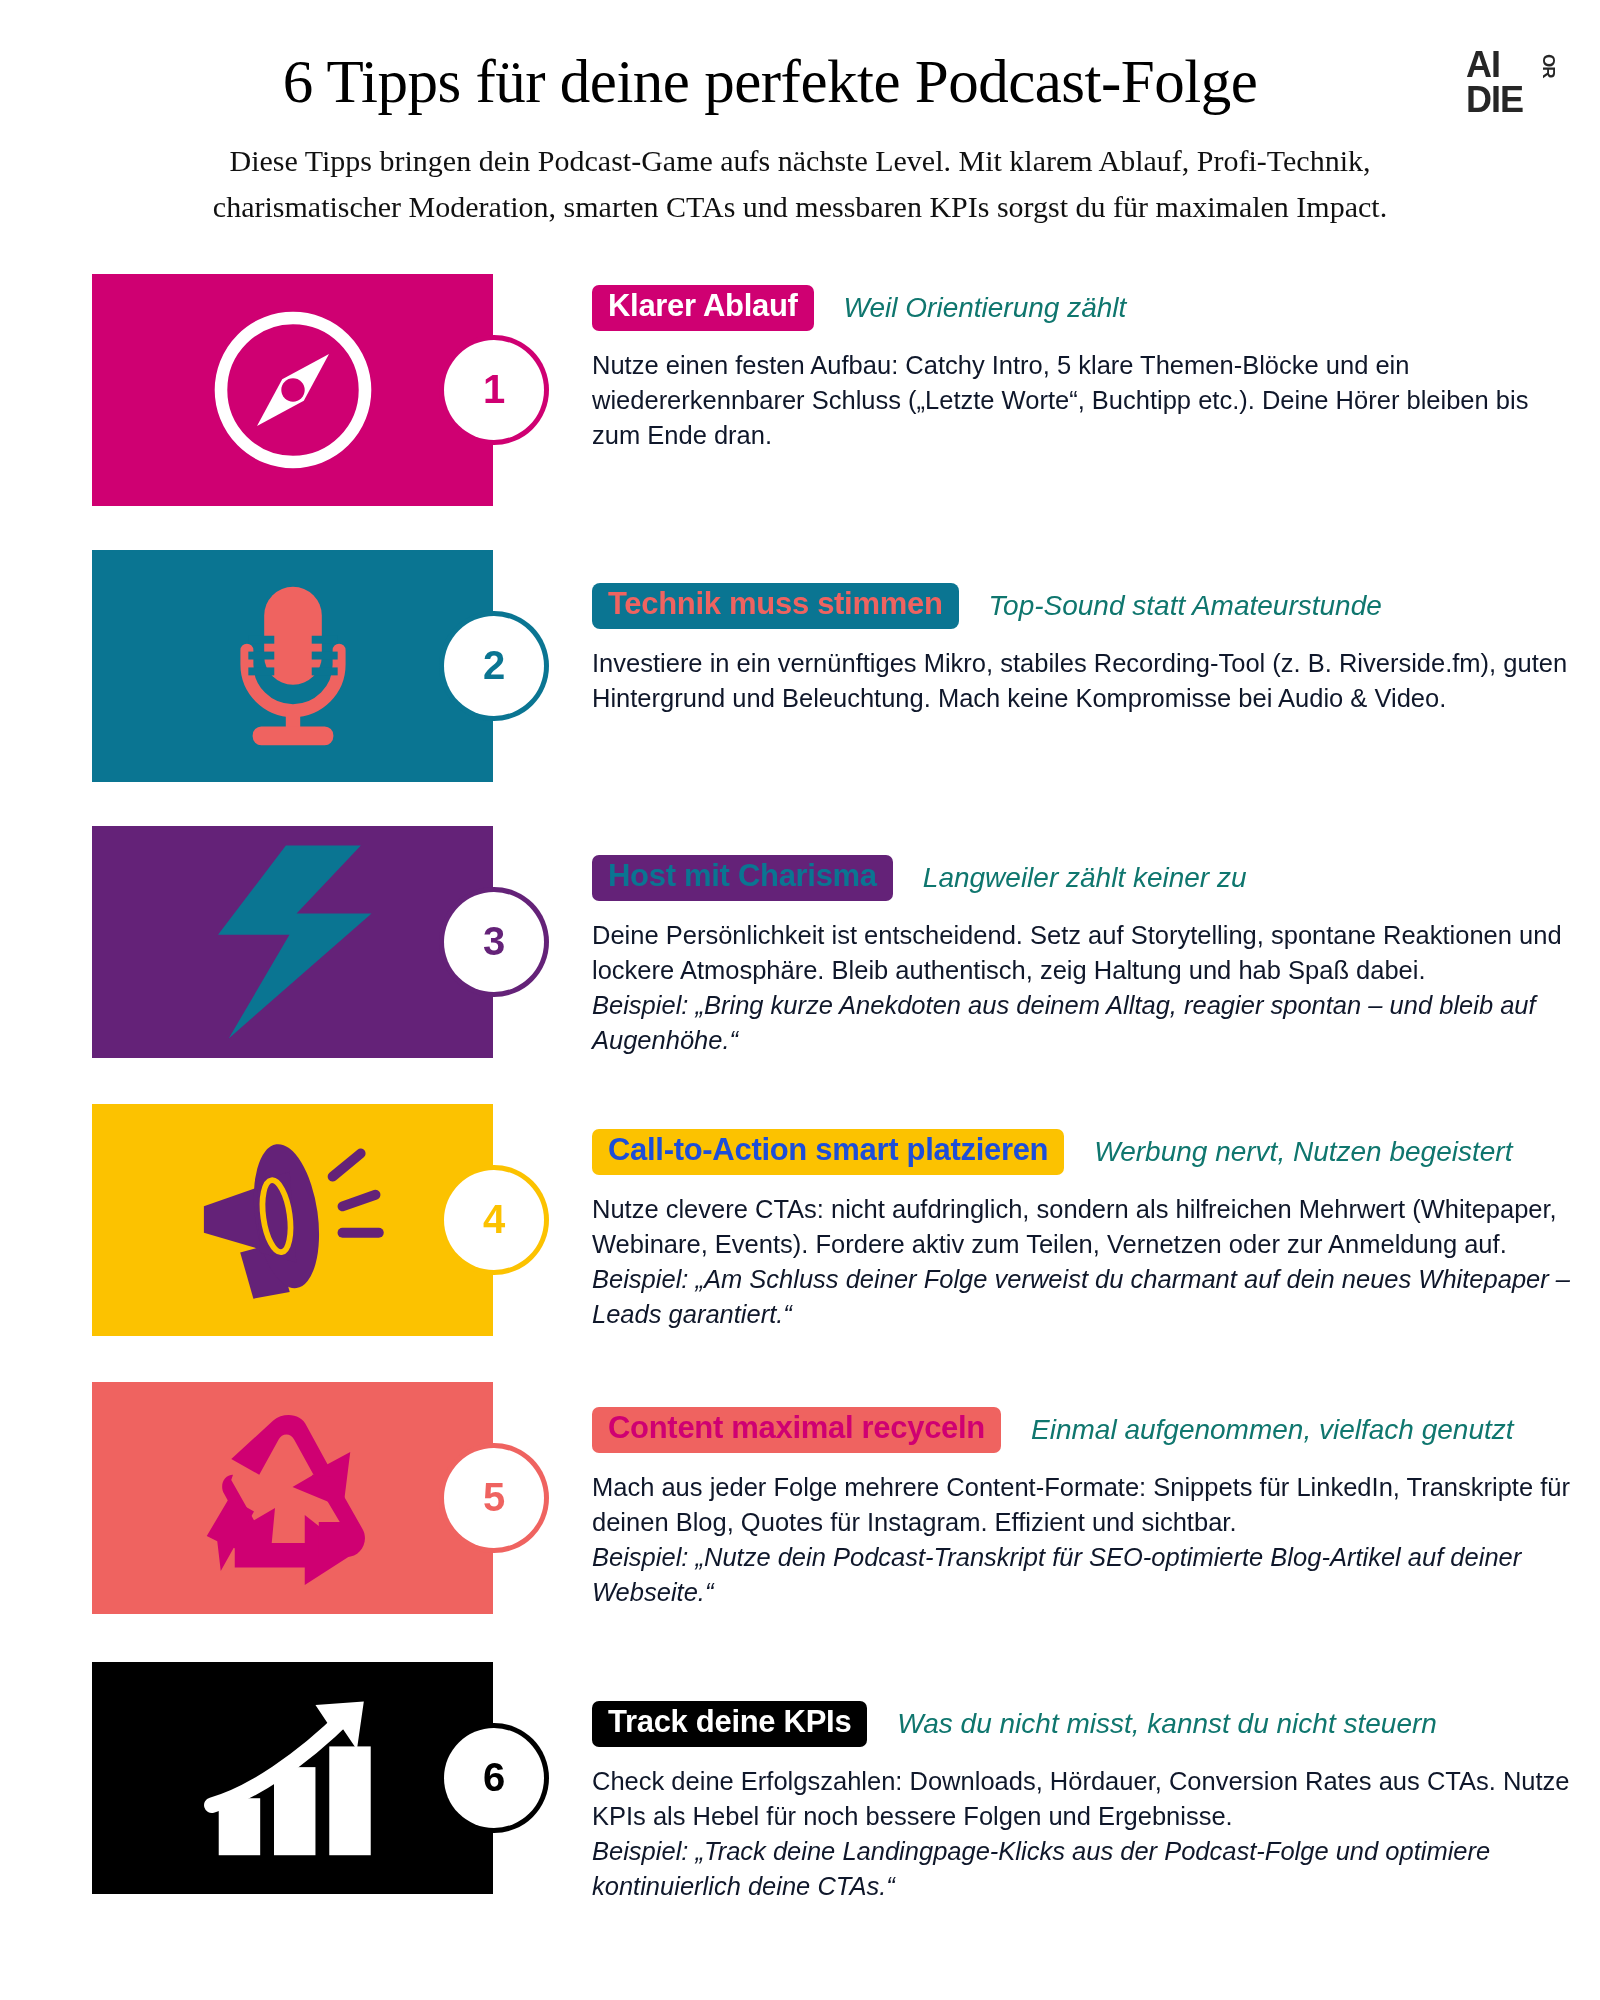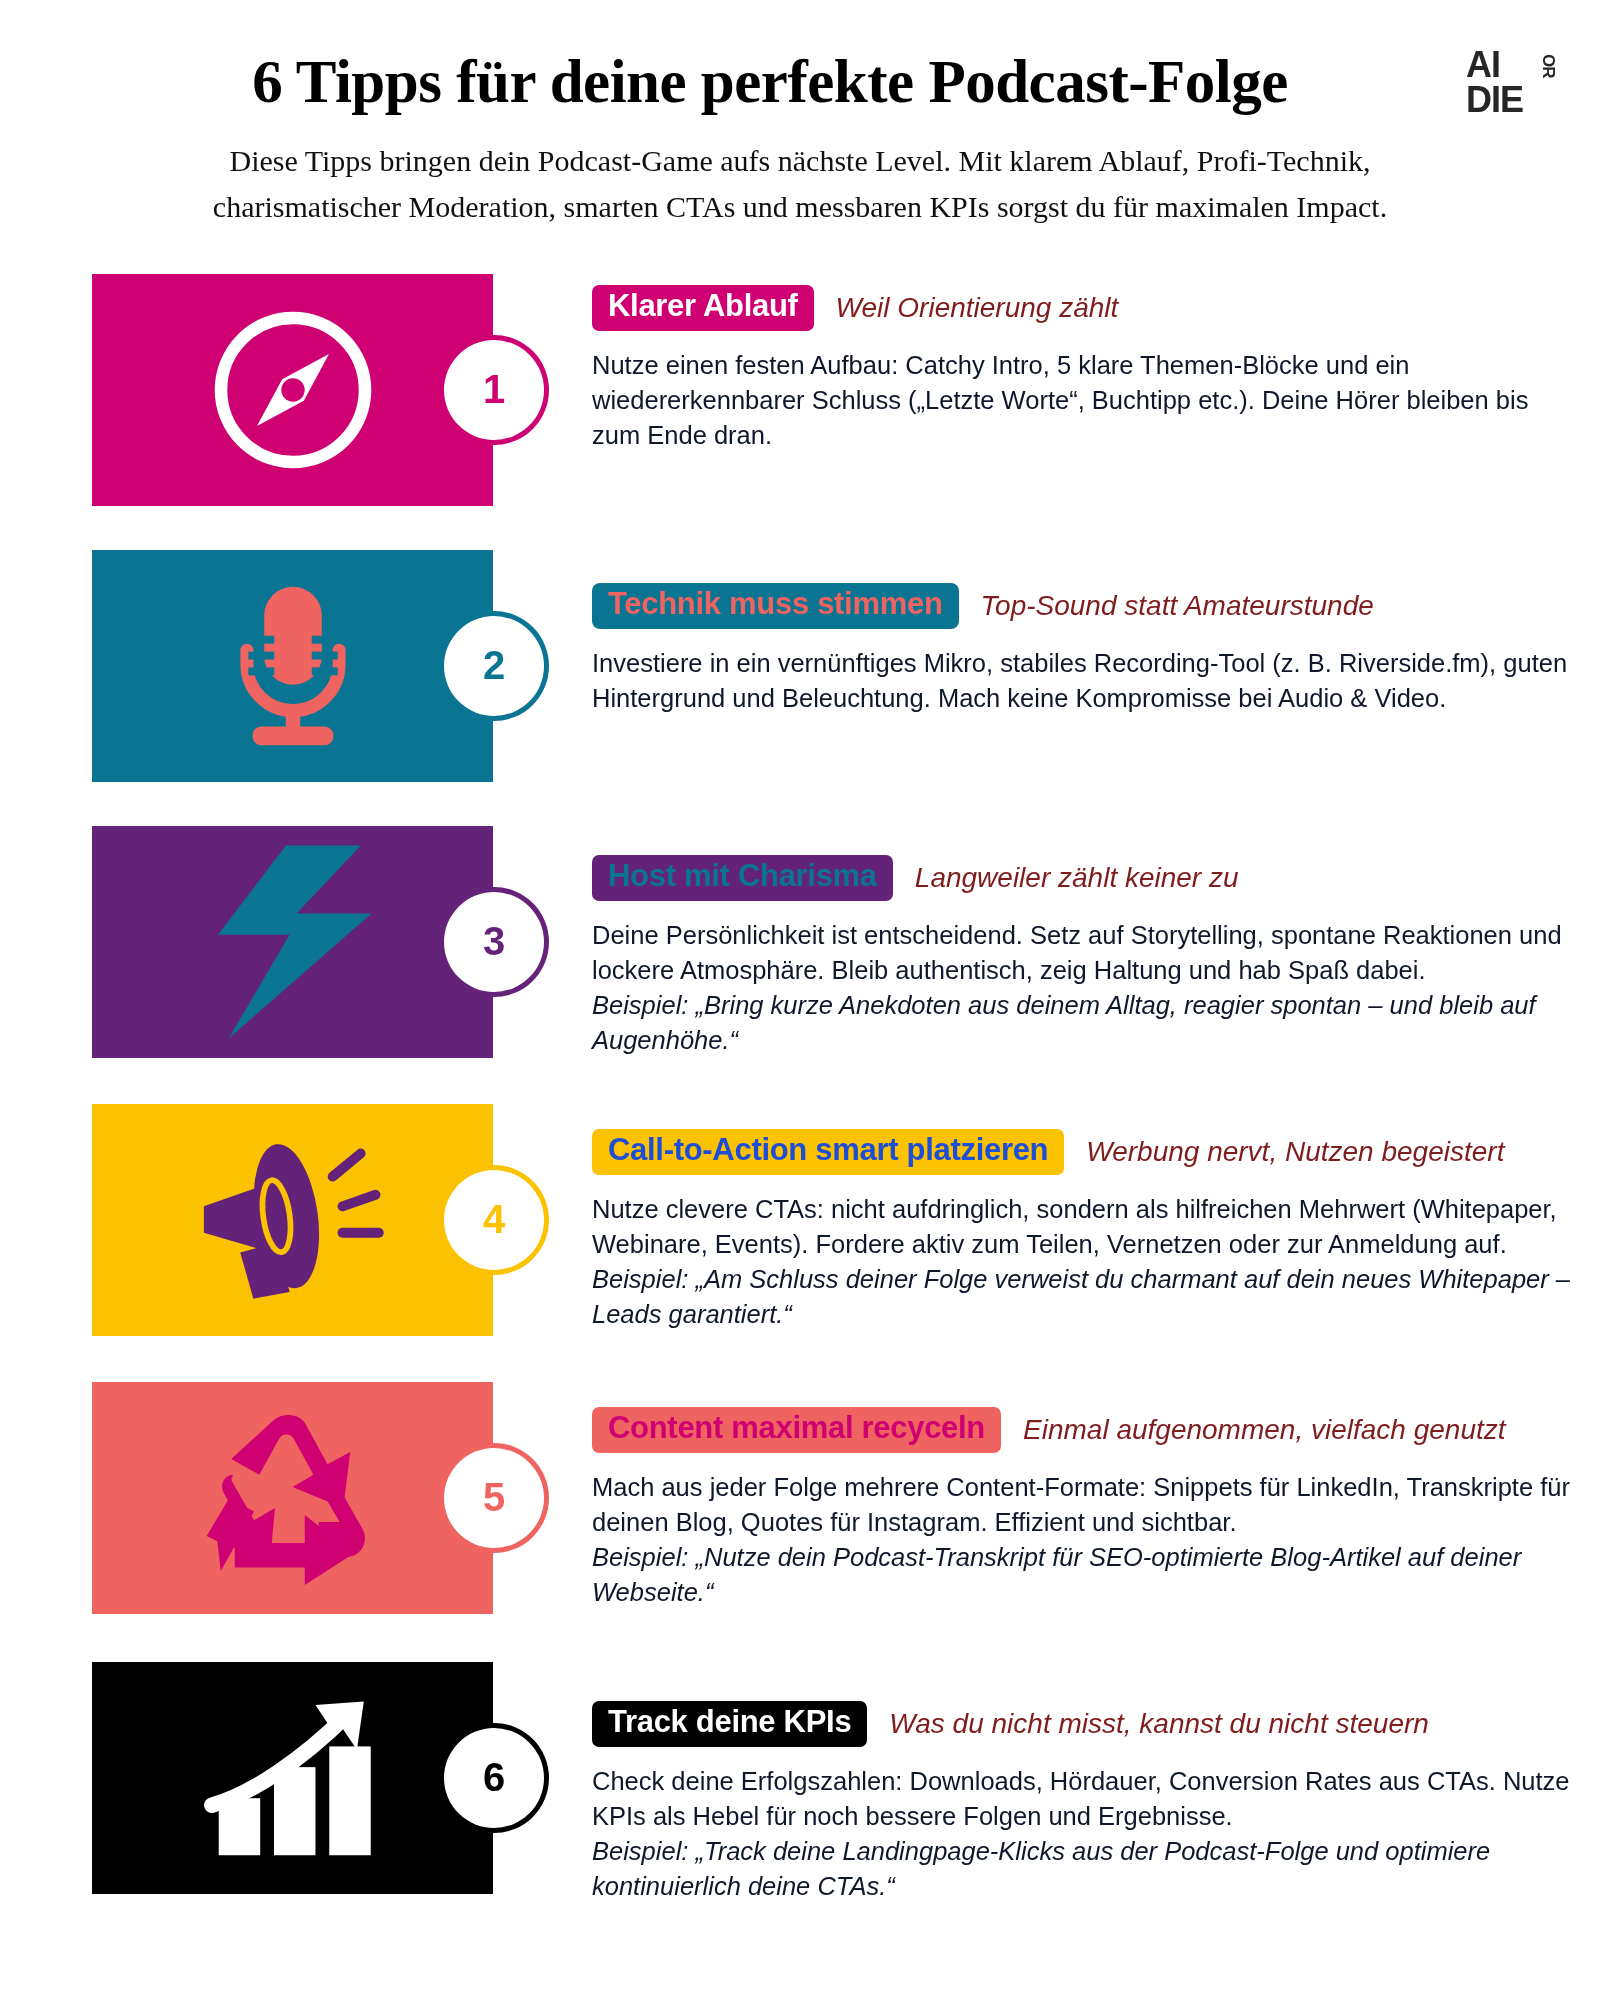--- a/index.html
+++ b/index.html
@@ -18,21 +18,21 @@
 
   
   .header {
     position: relative;
     padding-top: 48px;
   }
 
   .title {
     font-family: "Liberation Serif", serif;
     font-size: 61px;
-    font-weight: 700;
+    font-weight: 400;
     text-align: center;
     color: #000;
     letter-spacing: -0.5px;
     line-height: 1.12;
     padding-right: 60px;
   }
 
   .subtitle {
     font-family: "Liberation Serif", serif;
     font-size: 30px;
@@ -135,22 +135,23 @@
     font-weight: 700;
     font-size: 31px;
     letter-spacing: -0.3px;
     white-space: nowrap;
   }
 
   .tagline {
     font-family: "Liberation Sans", sans-serif;
     font-style: italic;
     font-size: 28px;
-    color: #7f1d1d;
+    color: #0f766e;
     white-space: nowrap;
+    margin-left: 8px;
   }
 
   .body-text {
     margin-top: 14px;
     font-family: "Liberation Sans", sans-serif;
     font-size: 25.5px;
     line-height: 1.38;
     color: #0f172a;
   }
 

